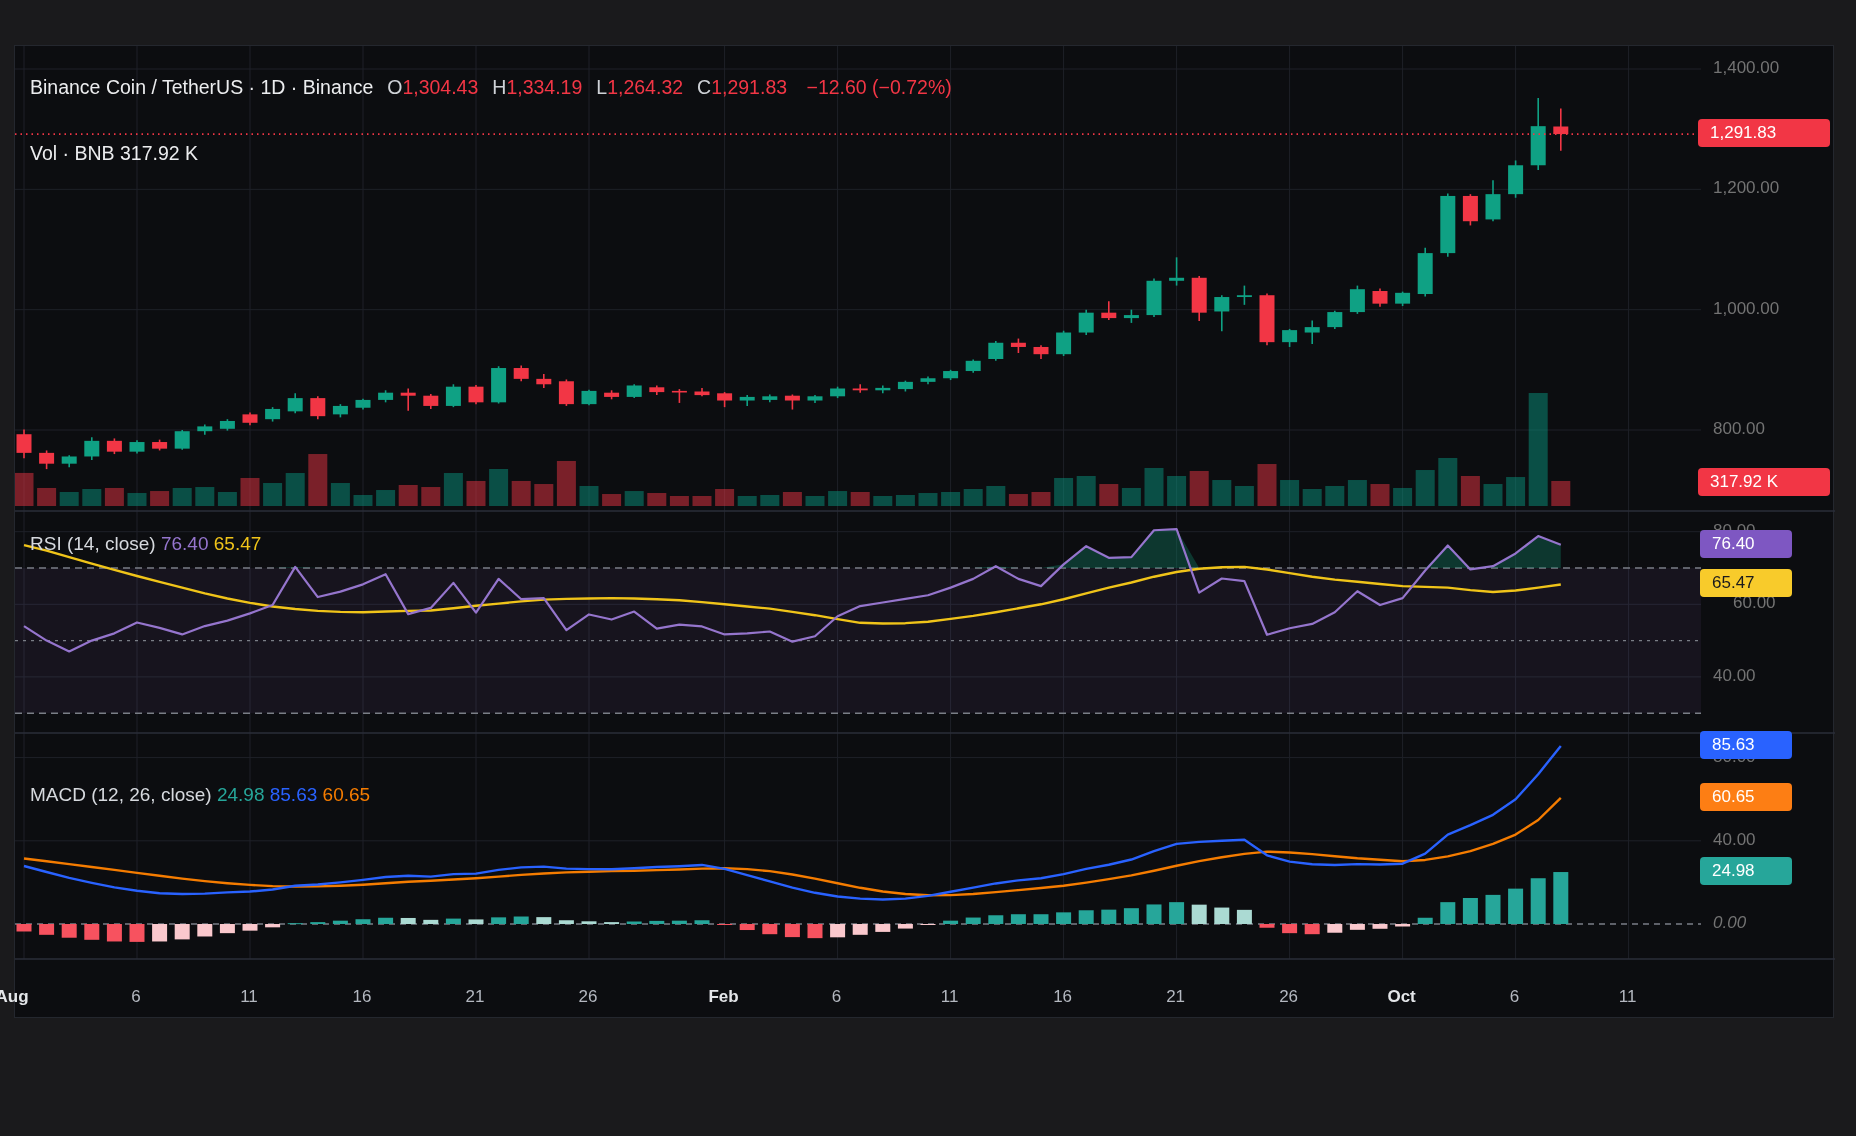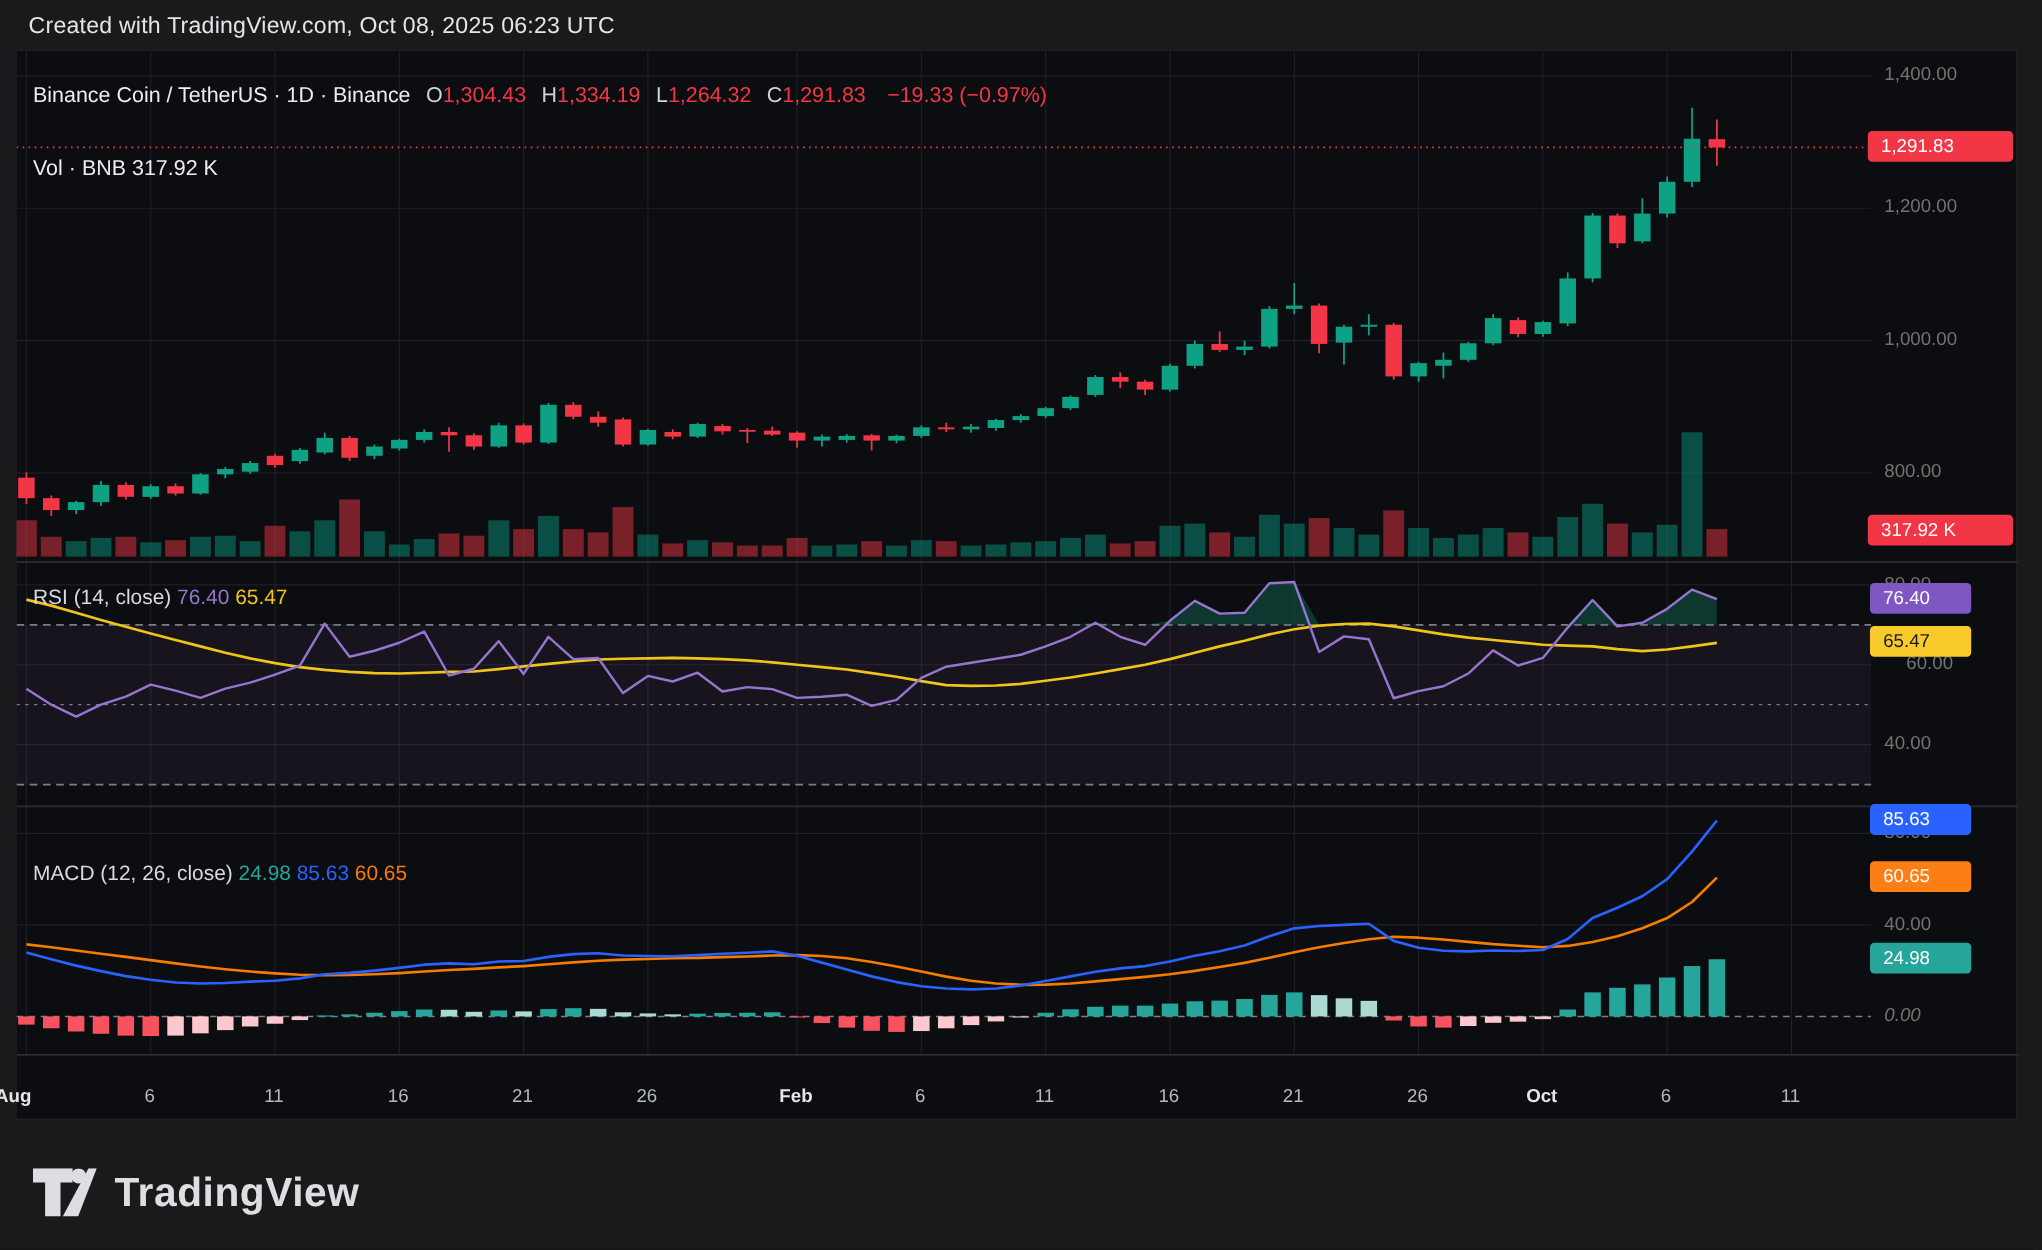--- a/index.html
+++ b/index.html
@@ -21,21 +21,20 @@
   .xlab{position:absolute;top:986px;height:22px;line-height:22px;font-size:17px;color:#b4b8c0;
         transform:translateX(-50%);z-index:3;}
   .xlab.bold{color:#e4e6e9;font-weight:bold;}
   .logo{position:absolute;left:30px;top:1062px;display:flex;align-items:center;gap:16px;}
   .logo-text{font-size:37px;font-weight:bold;color:#dcdee2;letter-spacing:.5px;}
 </style>
 </head>
 <body>
 
 <div class="page">
-  <div class="topbar">Created with TradingView.com, Oct 08, 2025 06:23 UTC</div>
 
   <div class="chart-widget">
     <svg id="chart-svg" width="1820" height="973" viewBox="0 0 1820 973">
         <g>
           <line x1="9" y1="0" x2="9" y2="913" stroke="#1e2128" stroke-width="1"></line>
           <line x1="122" y1="0" x2="122" y2="913" stroke="#1e2128" stroke-width="1"></line>
           <line x1="235" y1="0" x2="235" y2="913" stroke="#1e2128" stroke-width="1"></line>
           <line x1="348" y1="0" x2="348" y2="913" stroke="#1e2128" stroke-width="1"></line>
           <line x1="461" y1="0" x2="461" y2="913" stroke="#1e2128" stroke-width="1"></line>
           <line x1="574" y1="0" x2="574" y2="913" stroke="#1e2128" stroke-width="1"></line>
@@ -366,21 +365,21 @@
         <g>
           <line x1="0" y1="465" x2="1820" y2="465" stroke="#2a2e39" stroke-width="1.5"></line>
           <line x1="0" y1="687" x2="1820" y2="687" stroke="#2a2e39" stroke-width="1.5"></line>
           <line x1="0" y1="913" x2="1820" y2="913" stroke="#2a2e39" stroke-width="1.5"></line>
         </g>
       </svg>
   </div>
 
   <div class="legend">
     <span>Binance Coin / TetherUS · 1D · Binance</span><span class="gap"></span><span id="ohlc-items"><span class="k">O</span><span class="v">1,304.43</span><span class="gap"></span><span class="k">H</span><span class="v">1,334.19</span><span class="gap"></span><span class="k">L</span><span class="v">1,264.32</span><span class="gap"></span><span class="k">C</span><span class="v">1,291.83</span><span class="gap"></span></span>
-    <span class="v">−19.33 (−0.97%)</span>
+    <span class="v">−12.60 (−0.72%)</span>
   </div>
   <div class="legend2">
     <span class="k">Vol · BNB</span>
     <span class="gap"></span>
     <span class="v">317.92 K</span>
   </div>
 
   <div class="ind-legend" style="top:533px;">
     <span>RSI (14, close)</span>
     <span class="gap"></span>
@@ -431,21 +430,13 @@
       <div class="xlab" style="left: 836.6px;">6</div>
       <div class="xlab" style="left: 949.6px;">11</div>
       <div class="xlab" style="left: 1062.6px;">16</div>
       <div class="xlab" style="left: 1175.6px;">21</div>
       <div class="xlab" style="left: 1288.6px;">26</div>
       <div class="xlab bold" style="left: 1401.6px;">Oct</div>
       <div class="xlab" style="left: 1514.6px;">6</div>
       <div class="xlab" style="left: 1627.6px;">11</div>
     </div>
 
-  <div class="logo">
-    <svg width="58" height="44" viewBox="0 0 58 44">
-      <path d="M0 0 H36 V13 H25 V44 H11 V13 H0 Z" fill="#dcdee2"></path>
-      <circle cx="41.5" cy="7" r="6.8" fill="#dcdee2"></circle>
-      <path d="M58 0 L41 44 H27 L50.5 0 Z" fill="#dcdee2"></path>
-    </svg>
-    <span class="logo-text">TradingView</span>
-  </div>
 </div>
 
 </body></html>

